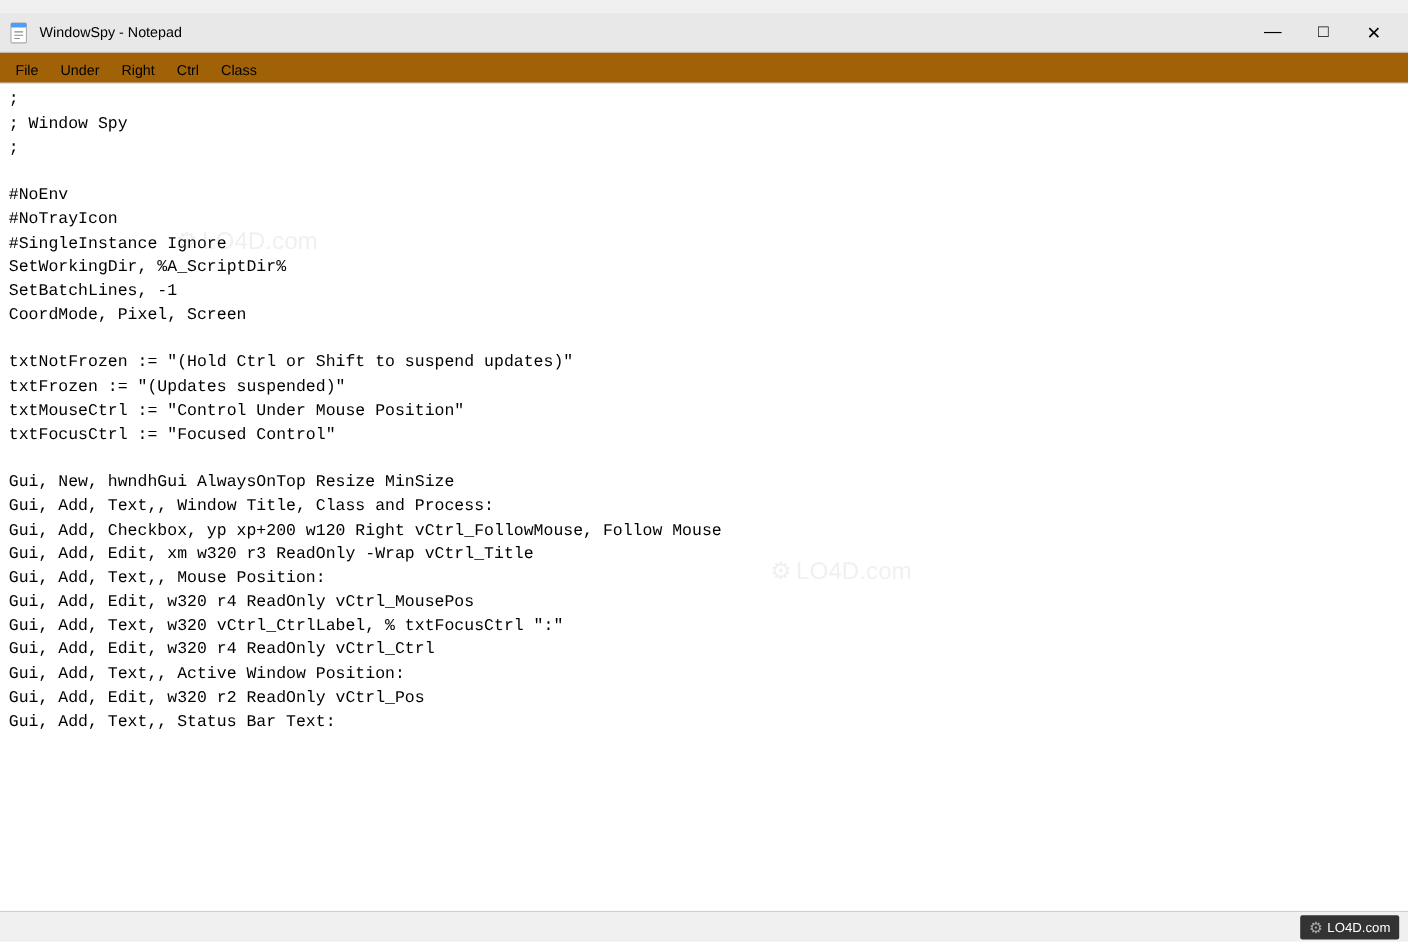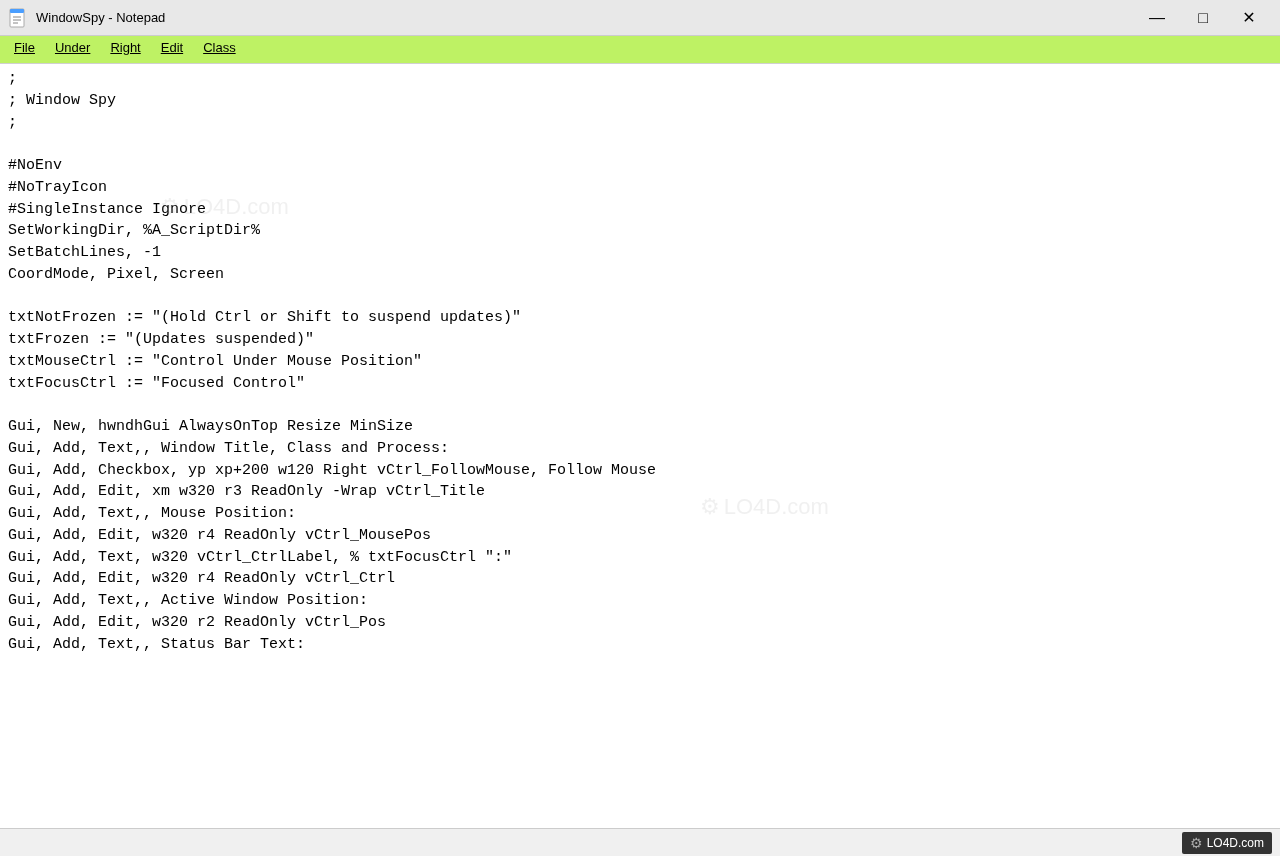--- a/index.html
+++ b/index.html
@@ -21,20 +21,21 @@
 
     
     .title-bar {
       background: #e8e8e8;
       height: 36px;
       display: flex;
       align-items: center;
       padding: 0 8px;
       border-bottom: 1px solid #ccc;
       flex-shrink: 0;
+      margin-top: 12px;
     }
 
     .title-bar-icon {
       width: 20px;
       height: 20px;
       margin-right: 8px;
       flex-shrink: 0;
     }
 
     .title-bar-text {
@@ -58,28 +59,27 @@
       font-size: 16px;
       cursor: pointer;
       color: #000;
       background: transparent;
       border: none;
       font-family: 'Segoe UI', Arial, sans-serif;
     }
 
     
     .menu-bar {
-      background: #bef264;
+      background: #a16207;
       height: 28px;
       display: flex;
-      align-items: flex-start;
+      align-items: flex-end;
       padding: 0 4px;
       border-bottom: 1px solid #d0d0d0;
       flex-shrink: 0;
-      text-decoration: underline;
     }
 
     .menu-item {
       padding: 4px 10px;
       font-family: 'Segoe UI', Arial, sans-serif;
       font-size: 13px;
       cursor: pointer;
       color: #000;
     }
 
@@ -191,21 +191,21 @@
     <button class="title-bar-btn">—</button>
     <button class="title-bar-btn">□</button>
     <button class="title-bar-btn close">✕</button>
   </div>
 </div>
 
 <div class="menu-bar">
   <span class="menu-item">File</span>
   <span class="menu-item">Under</span>
   <span class="menu-item">Right</span>
-  <span class="menu-item">Edit</span>
+  <span class="menu-item">Ctrl</span>
   <span class="menu-item">Class</span>
 </div>
 
 <div class="content-area">
   <div class="editor">
 
     <div class="watermark watermark-1">
       <span>⚙</span>
         <span>LO4D.com</span>
     </div>

